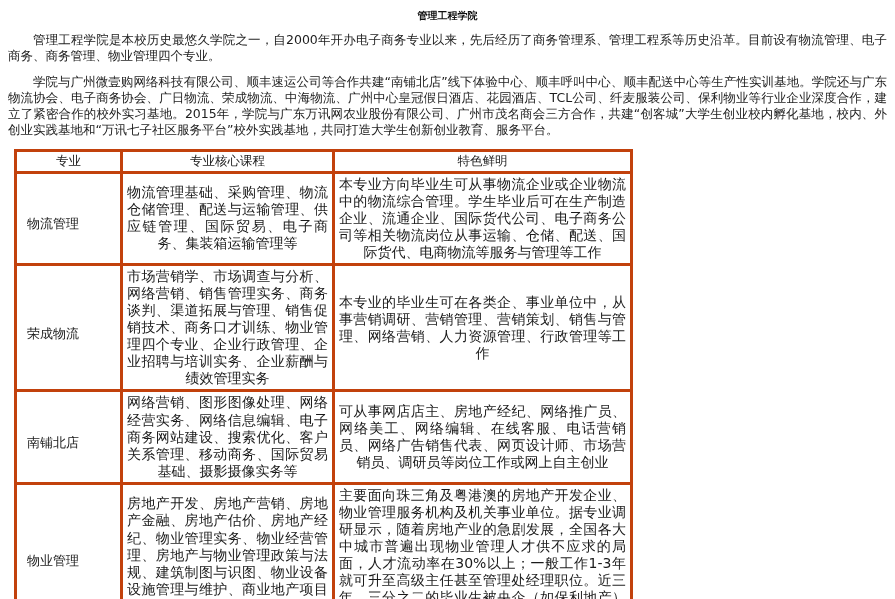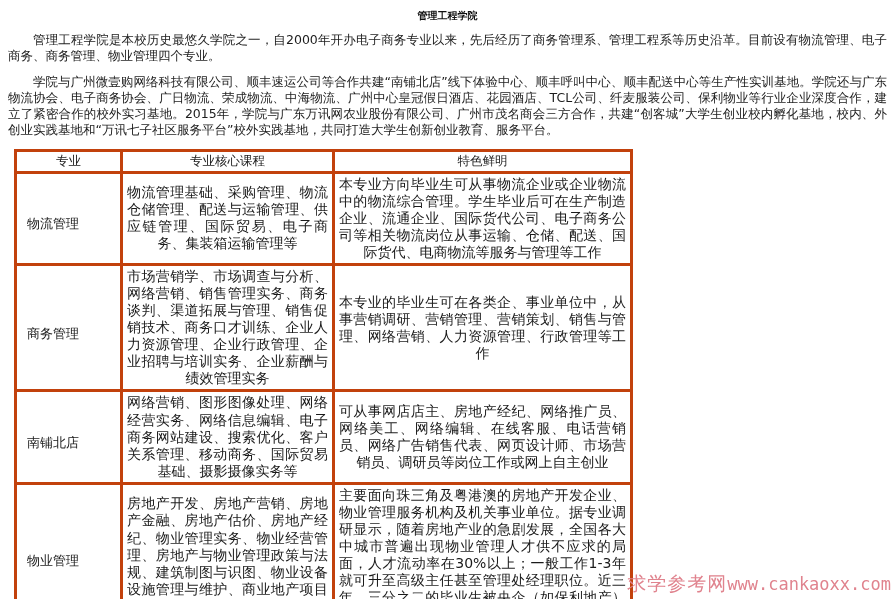--- a/index.html
+++ b/index.html
@@ -105,34 +105,31 @@
         <th>特色鲜明</th>
       </tr>
     </thead>
     <tbody id="table-body">
         <tr>
           <td class="major-cell">物流管理</td>
           <td class="courses-cell">物流管理基础、采购管理、物流仓储管理、配送与运输管理、供应链管理、国际贸易、电子商务、集装箱运输管理等</td>
           <td class="careers-cell">本专业方向毕业生可从事物流企业或企业物流中的物流综合管理。学生毕业后可在生产制造企业、流通企业、国际货代公司、电子商务公司等相关物流岗位从事运输、仓储、配送、国际货代、电商物流等服务与管理等工作</td>
         </tr>
         <tr>
-          <td class="major-cell">商务管理</td>
-          <td class="courses-cell">市场营销学、市场调查与分析、网络营销、销售管理实务、商务谈判、渠道拓展与管理、销售促销技术、商务口才训练、企业人力资源管理、企业行政管理、企业招聘与培训实务、企业薪酬与绩效管理实务</td>
+          <td class="major-cell">荣成物流</td>
+          <td class="courses-cell">市场营销学、市场调查与分析、网络营销、销售管理实务、商务谈判、渠道拓展与管理、销售促销技术、商务口才训练、物业管理四个专业、企业行政管理、企业招聘与培训实务、企业薪酬与绩效管理实务</td>
           <td class="careers-cell">本专业的毕业生可在各类企、事业单位中，从事营销调研、营销管理、营销策划、销售与管理、网络营销、人力资源管理、行政管理等工作</td>
         </tr>
         <tr>
           <td class="major-cell">南铺北店</td>
           <td class="courses-cell">网络营销、图形图像处理、网络经营实务、网络信息编辑、电子商务网站建设、搜索优化、客户关系管理、移动商务、国际贸易基础、摄影摄像实务等</td>
           <td class="careers-cell">可从事网店店主、房地产经纪、网络推广员、网络美工、网络编辑、在线客服、电话营销员、网络广告销售代表、网页设计师、市场营销员、调研员等岗位工作或网上自主创业</td>
         </tr>
         <tr>
           <td class="major-cell">物业管理</td>
           <td class="courses-cell">房地产开发、房地产营销、房地产金融、房地产估价、房地产经纪、物业管理实务、物业经营管理、房地产与物业管理政策与法规、建筑制图与识图、物业设备设施管理与维护、商业地产项目招商策划与运作等</td>
           <td class="careers-cell">主要面向珠三角及粤港澳的房地产开发企业、物业管理服务机构及机关事业单位。据专业调研显示，随着房地产业的急剧发展，全国各大中城市普遍出现物业管理人才供不应求的局面，人才流动率在30%以上；一般工作1-3年就可升至高级主任甚至管理处经理职位。近三年，三分之二的毕业生被央企（如保利地产）或大型国企录用</td>
         </tr>
       </tbody>
   </table>
 
-  <div class="watermark" style="color: rgb(224, 131, 142);">
-    <span class="wm-cn">求学参考网</span><span class="wm-en">www.cankaoxx.com</span>
-  </div>
 
 </div>
 
 </body></html>

